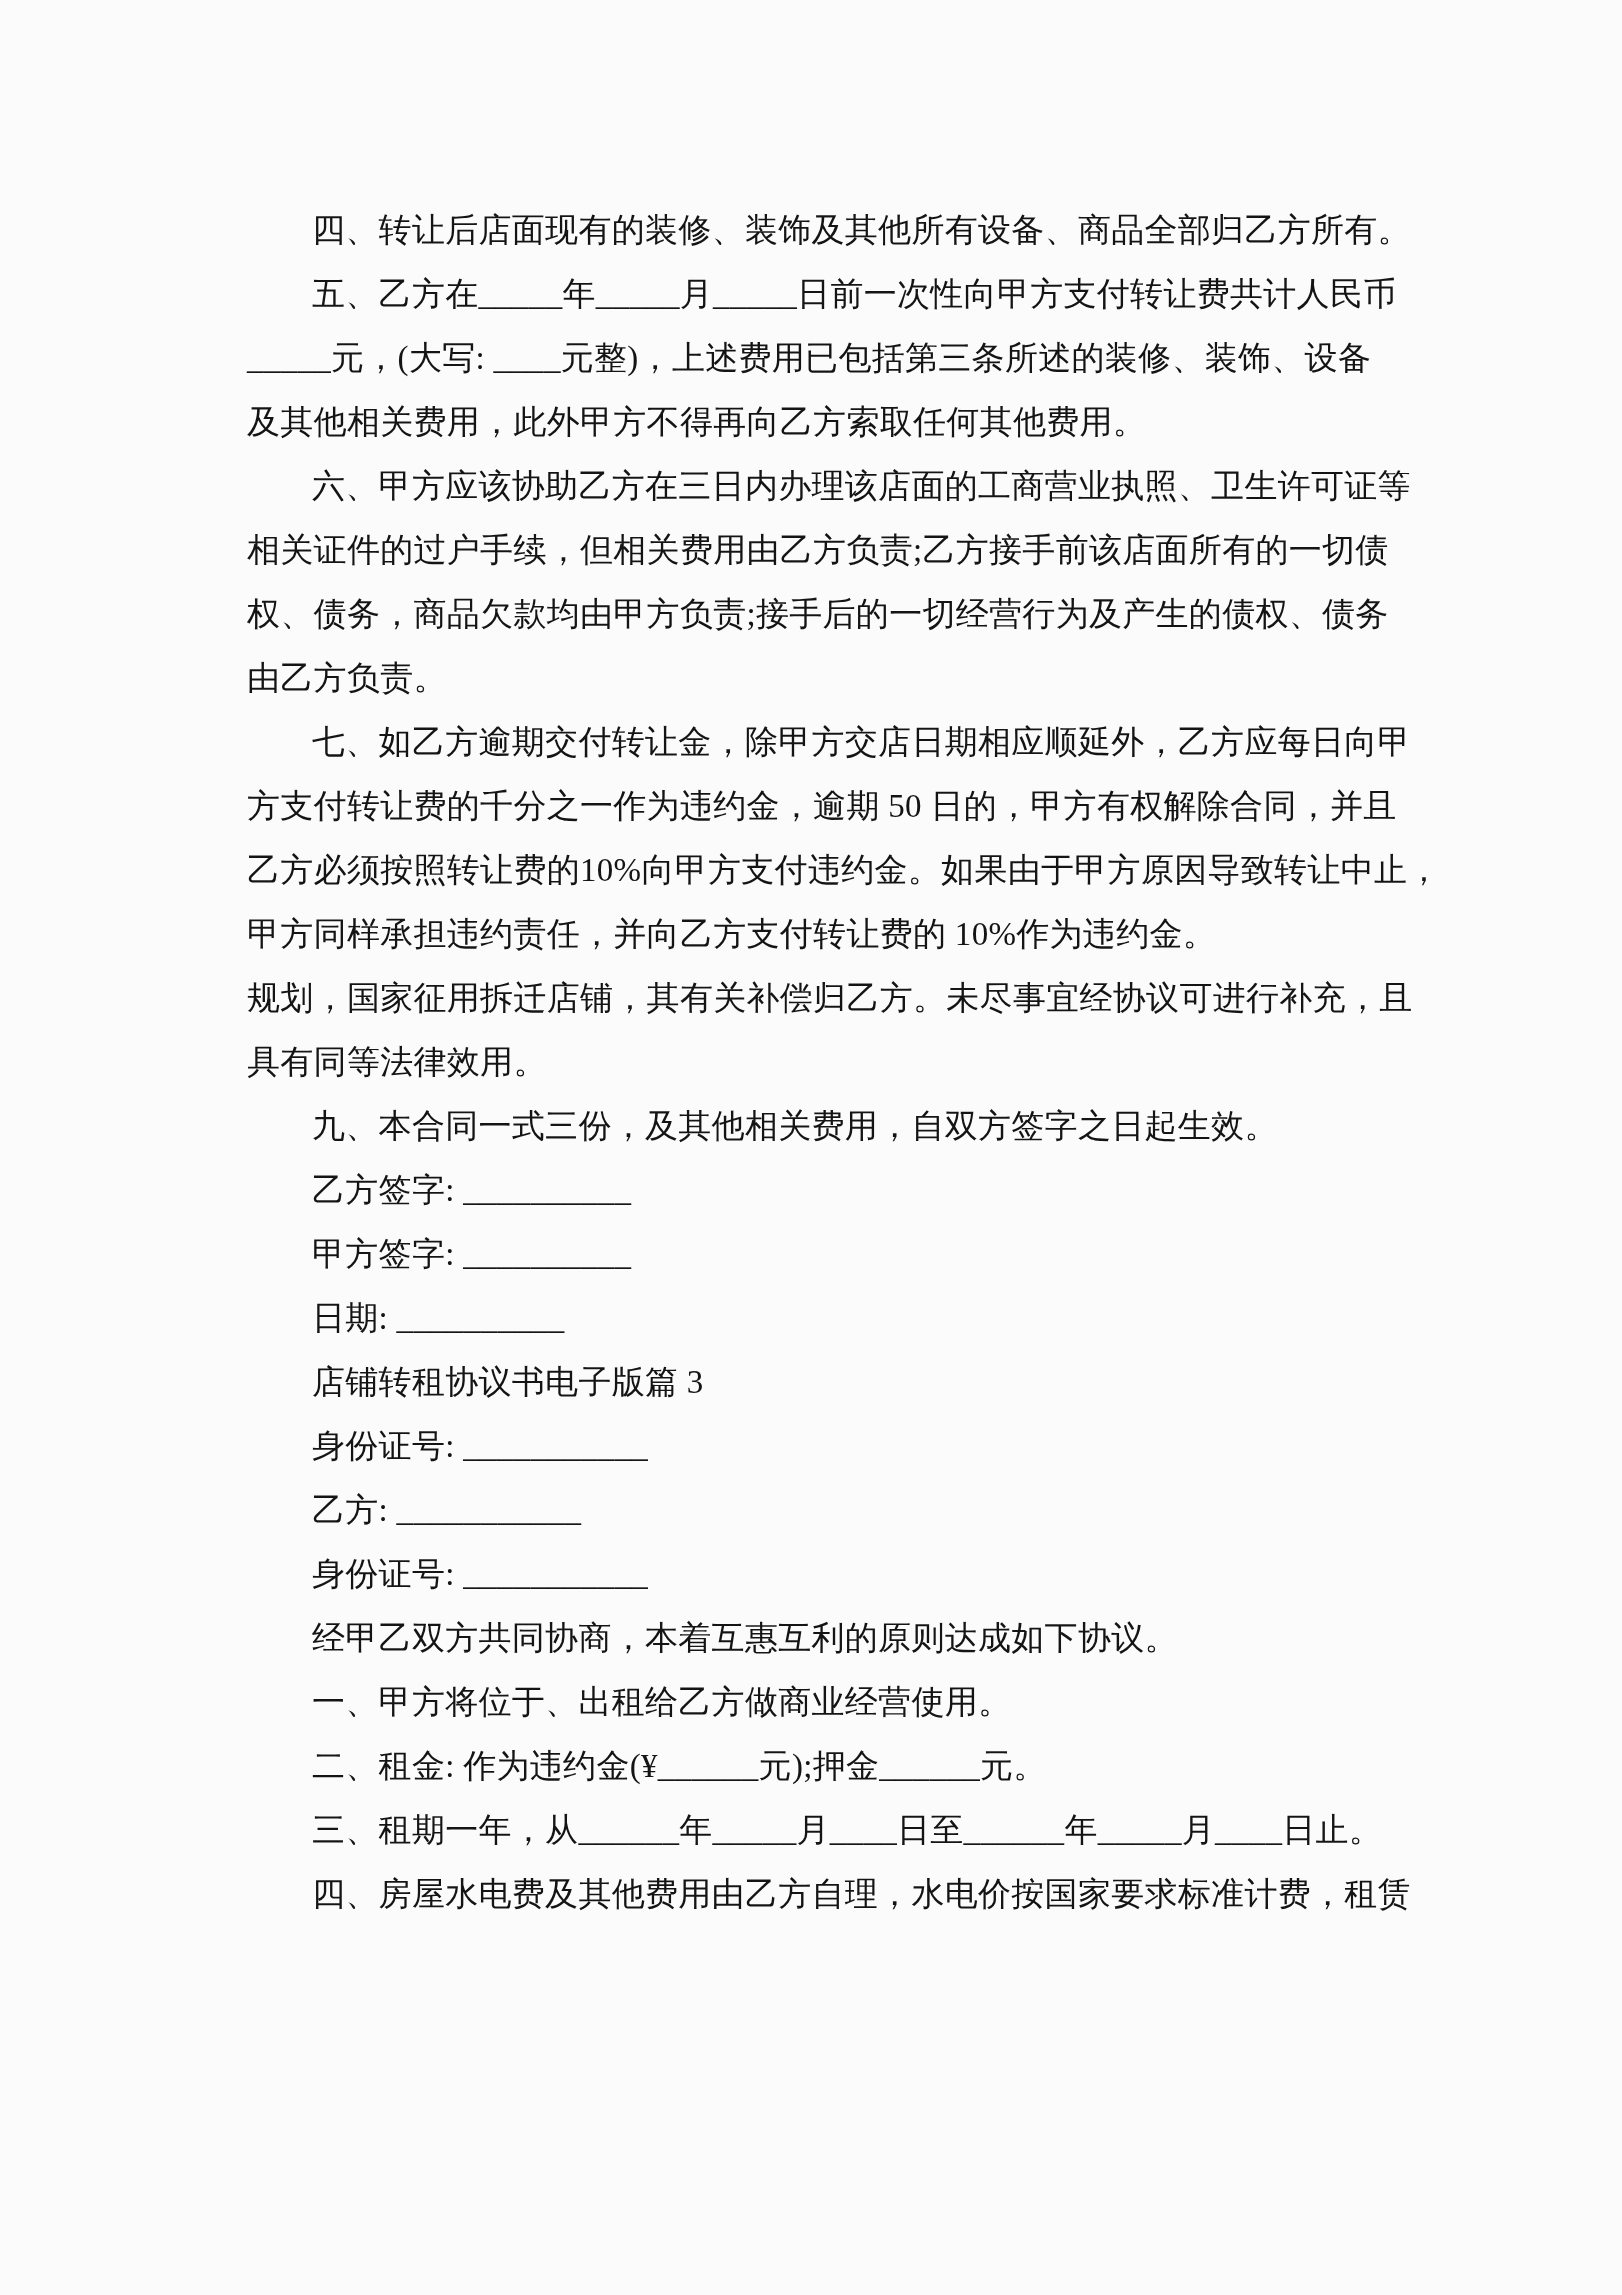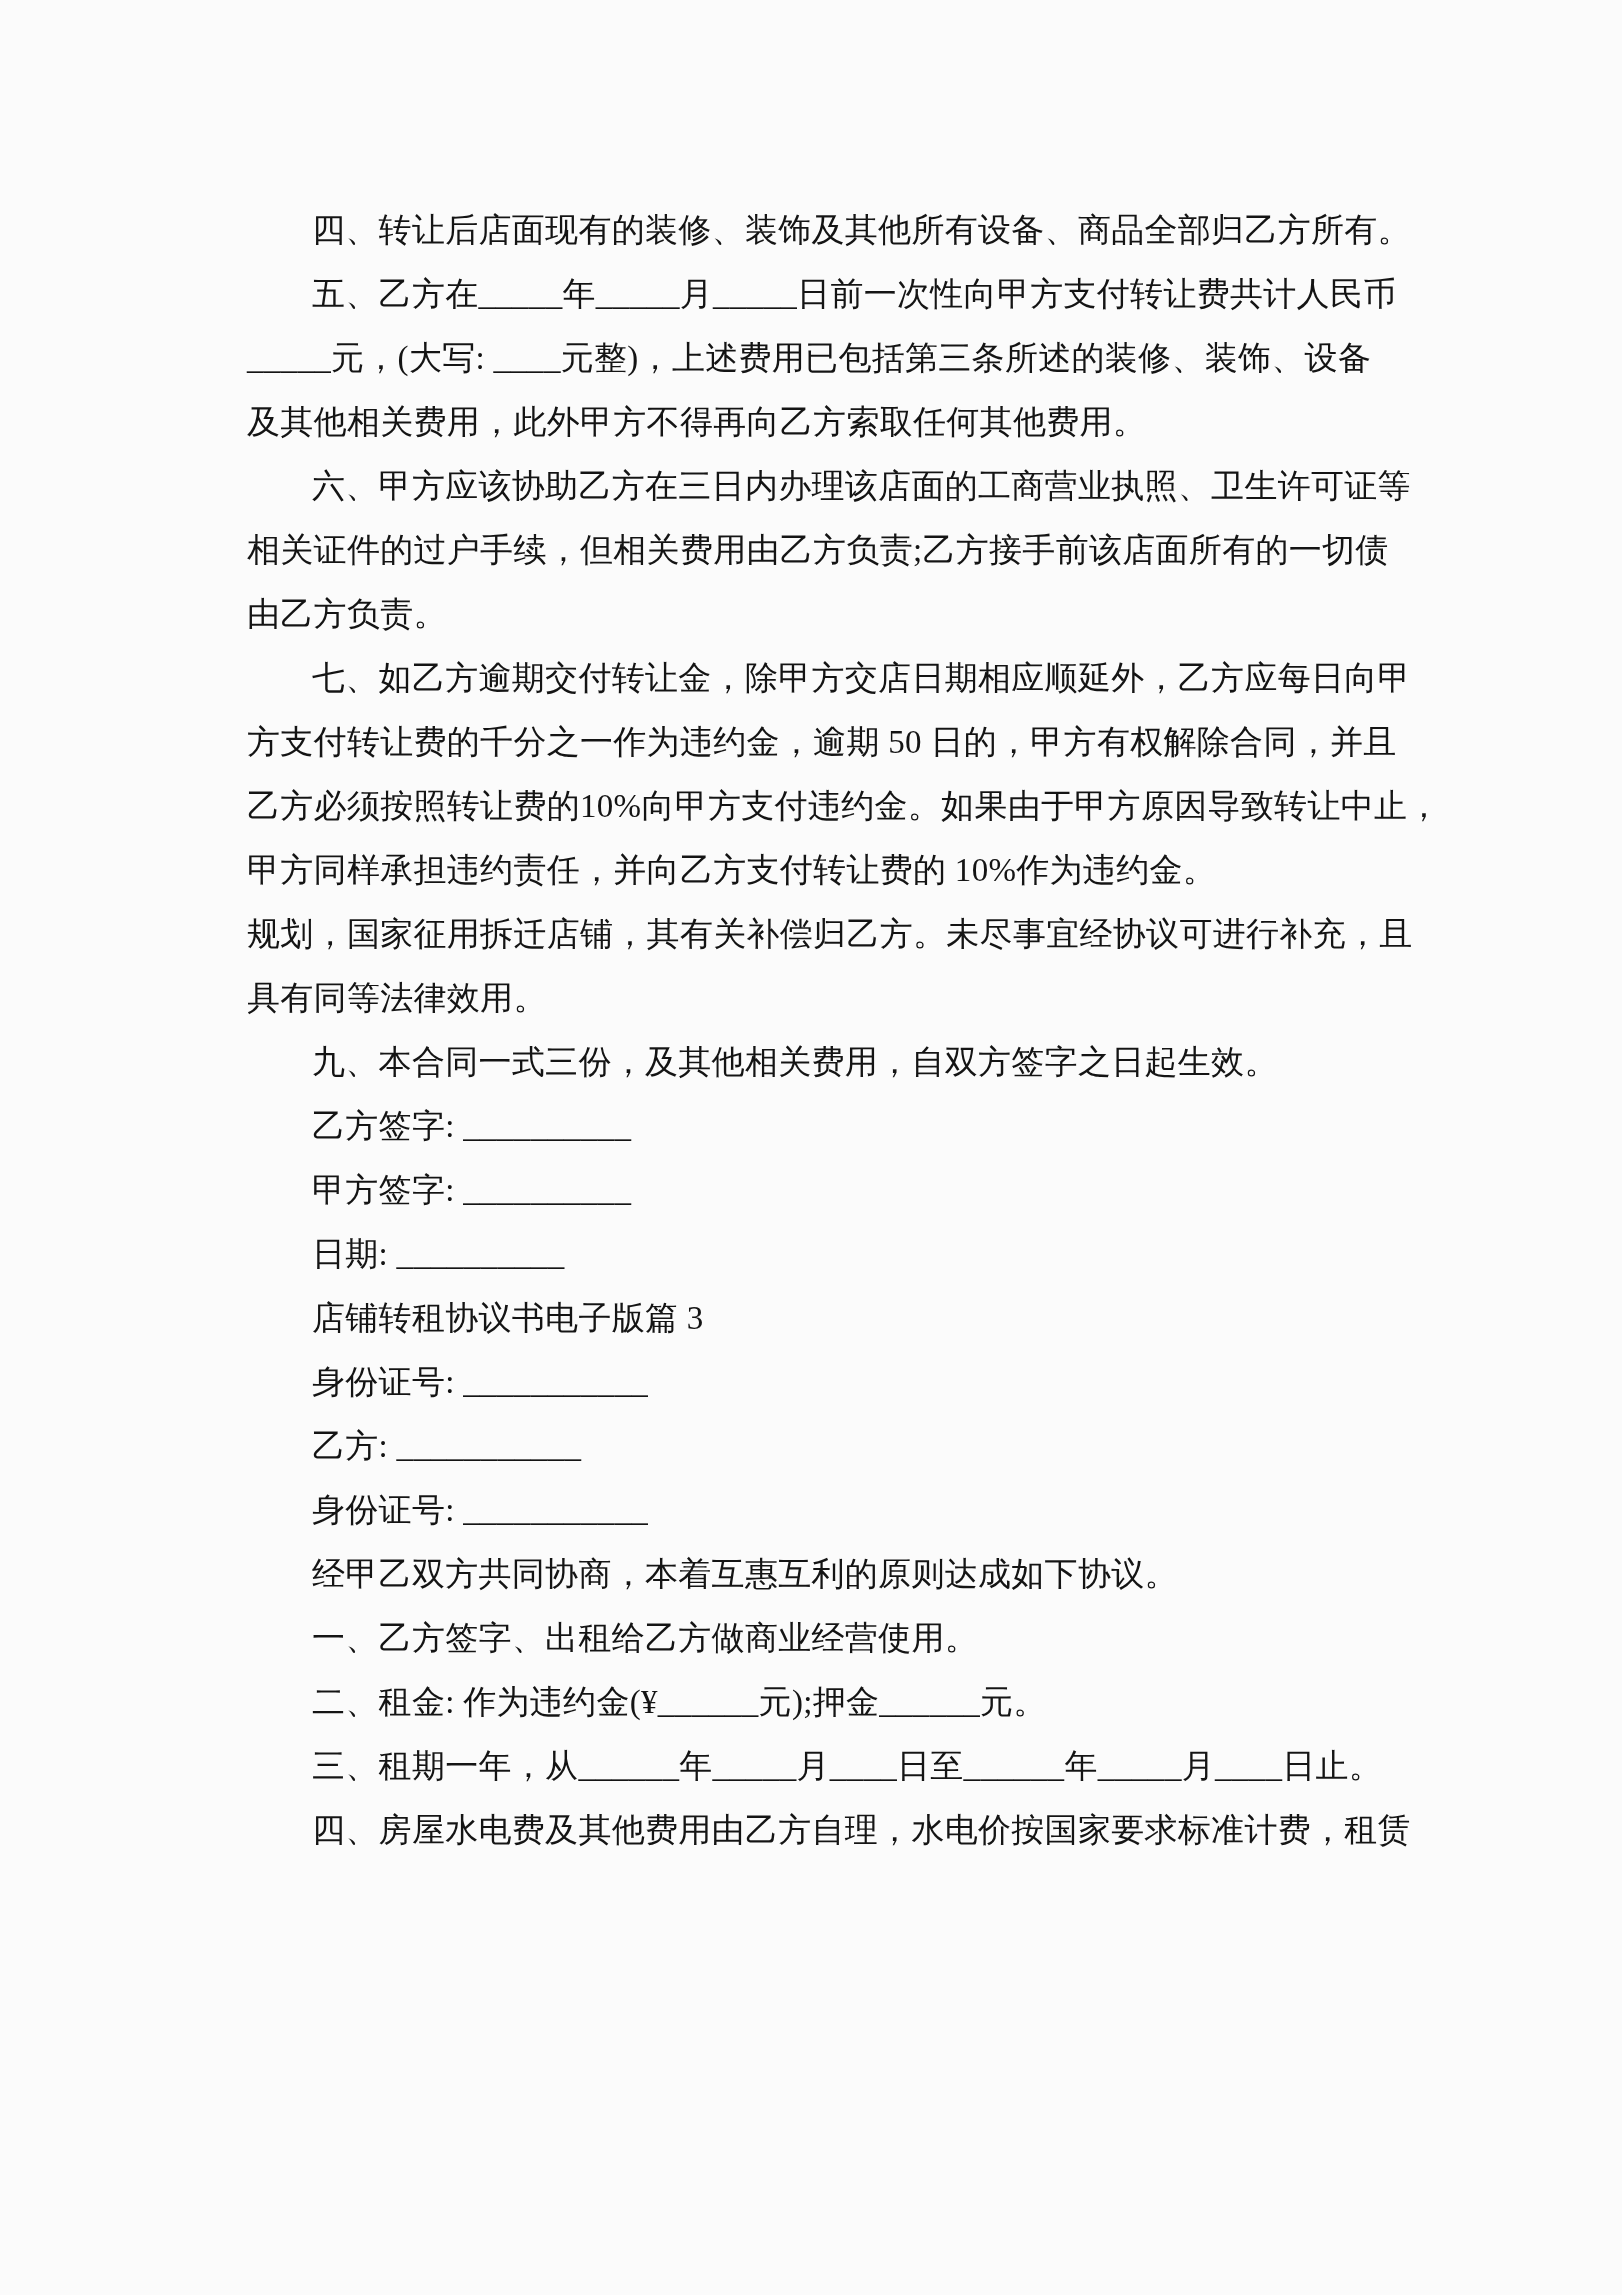--- a/index.html
+++ b/index.html
@@ -39,35 +39,36 @@
 <body style="--page-bg: #fbfbfb; --page-fg: #141414;">
 
 <div class="page">
   <div class="content">
       <div class="line indent">四、转让后店面现有的装修、装饰及其他所有设备、商品全部归乙方所有。</div>
       <div class="line indent">五、乙方在_____年_____月_____日前一次性向甲方支付转让费共计人民币</div>
       <div class="line">_____元，(大写: ____元整)，上述费用已包括第三条所述的装修、装饰、设备</div>
       <div class="line">及其他相关费用，此外甲方不得再向乙方索取任何其他费用。</div>
       <div class="line indent">六、甲方应该协助乙方在三日内办理该店面的工商营业执照、卫生许可证等</div>
       <div class="line">相关证件的过户手续，但相关费用由乙方负责;乙方接手前该店面所有的一切债</div>
+      <div class="line">权、债务，商品欠款均由甲方负责;接手后的一切经营行为及产生的债权、债务</div>
       <div class="line">由乙方负责。</div>
       <div class="line indent">七、如乙方逾期交付转让金，除甲方交店日期相应顺延外，乙方应每日向甲</div>
       <div class="line">方支付转让费的千分之一作为违约金，逾期 50 日的，甲方有权解除合同，并且</div>
       <div class="line">乙方必须按照转让费的10%向甲方支付违约金。如果由于甲方原因导致转让中止，</div>
       <div class="line">甲方同样承担违约责任，并向乙方支付转让费的 10%作为违约金。</div>
       <div class="line">规划，国家征用拆迁店铺，其有关补偿归乙方。未尽事宜经协议可进行补充，且</div>
       <div class="line">具有同等法律效用。</div>
       <div class="line indent">九、本合同一式三份，及其他相关费用，自双方签字之日起生效。</div>
       <div class="line indent">乙方签字: __________</div>
       <div class="line indent">甲方签字: __________</div>
       <div class="line indent">日期: __________</div>
       <div class="line indent">店铺转租协议书电子版篇 3</div>
       <div class="line indent">身份证号: ___________</div>
       <div class="line indent">乙方: ___________</div>
       <div class="line indent">身份证号: ___________</div>
       <div class="line indent">经甲乙双方共同协商，本着互惠互利的原则达成如下协议。</div>
-      <div class="line indent">一、乙方签字、出租给乙方做商业经营使用。</div>
+      <div class="line indent">一、甲方将位于、出租给乙方做商业经营使用。</div>
       <div class="line indent">二、租金: 作为违约金(¥______元);押金______元。</div>
       <div class="line indent">三、租期一年，从______年_____月____日至______年_____月____日止。</div>
       <div class="line indent">四、房屋水电费及其他费用由乙方自理，水电价按国家要求标准计费，租赁</div>
     </div>
 </div>
 
 
 </body></html>

